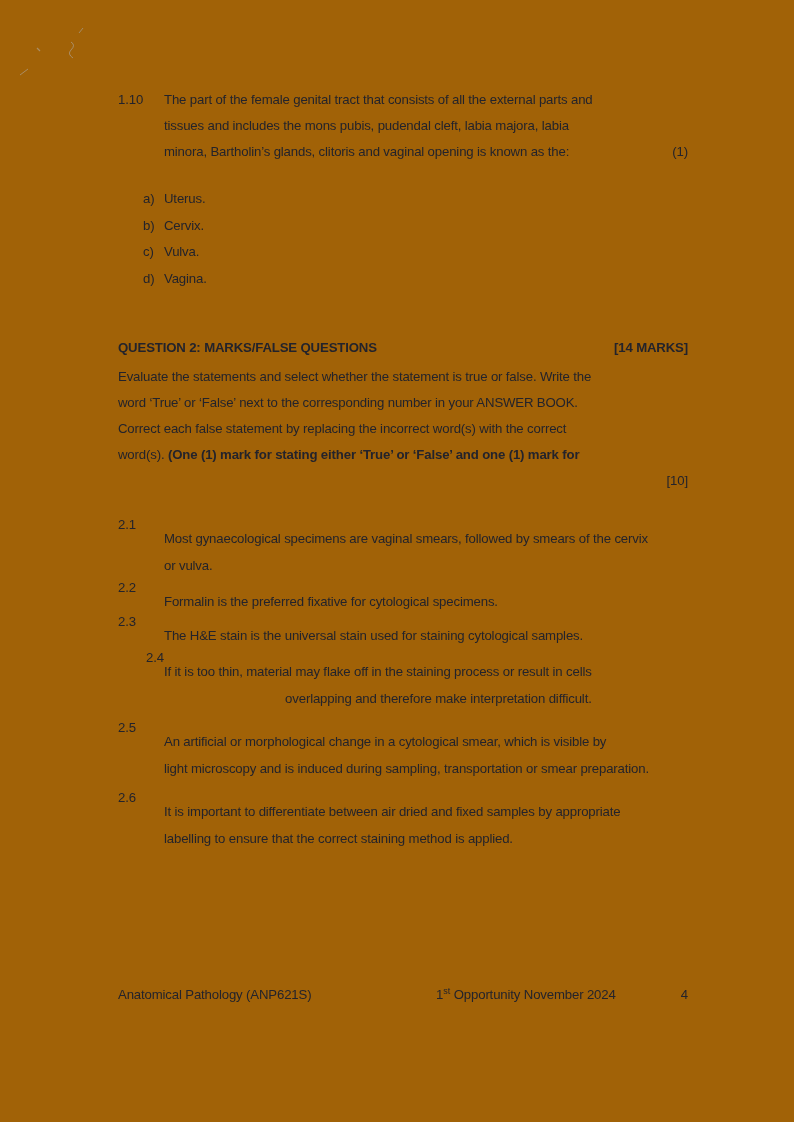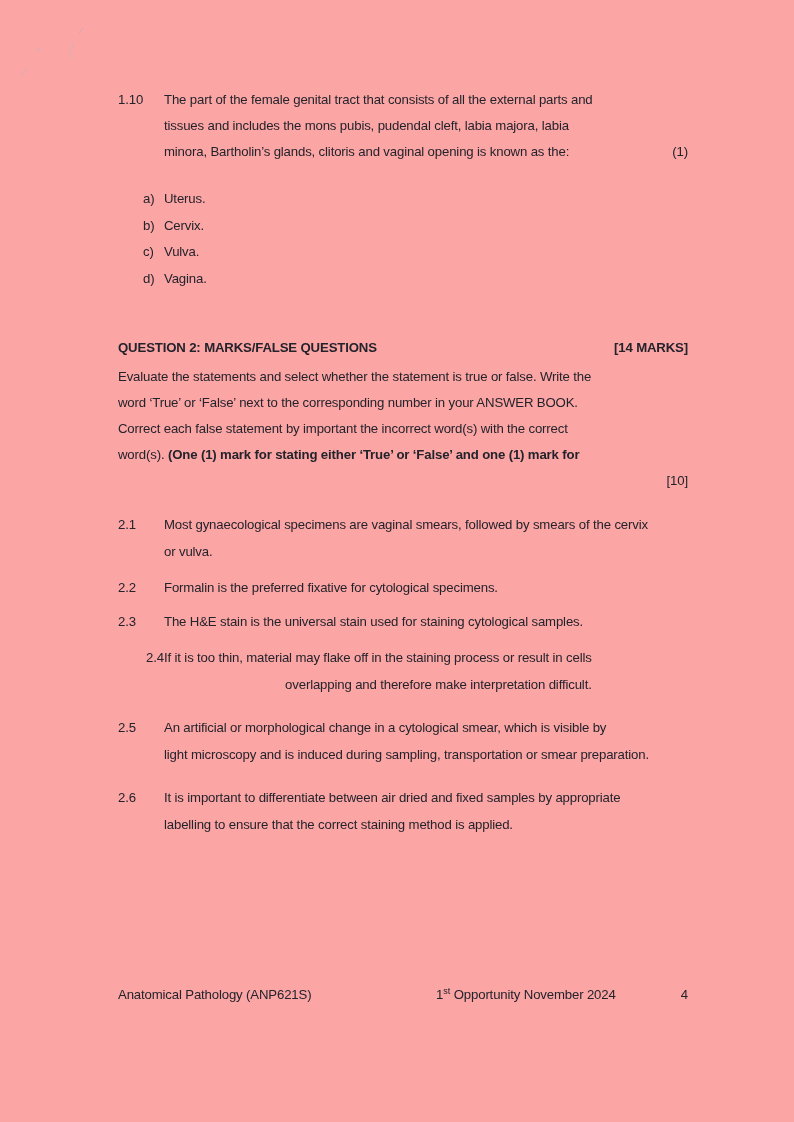--- a/index.html
+++ b/index.html
@@ -4,21 +4,21 @@
 <style>
   html, body {
     margin: 0;
     padding: 0;
     background: #ffffff;
   }
   .page {
     position: relative;
     width: 794px;
     height: 1122px;
-    background: #fca5a5;
+    background: #a16207;
     font-family: "Liberation Sans", sans-serif;
     font-size: 13.2px;
     letter-spacing: -0.15px;
     color: #23232b;
     overflow: hidden;
   }
   .abs { position: absolute; }
 
   
   .line { line-height: 26px; white-space: nowrap; }
@@ -48,21 +48,21 @@
     justify-content: space-between;
     font-weight: 700;
     line-height: 26px;
   }
 
   .bold { font-weight: 700; }
 
   
   .stmt { display: flex; }
   .stmt-num { width: 46px; flex: 0 0 46px; line-height: 26.5px; }
-  .stmt-lines { flex: 1; }
+  .stmt-lines { flex: 1; margin-top: 14px; }
   .stmt-lines .line { line-height: 26.5px; }
 
   
   .footer-left { left: 118px; top: 982px; line-height: 26px; }
   .footer-center { left: 412px; top: 982px; line-height: 26px; margin-left: 24px; }
   .footer-page { right: 106px; top: 982px; line-height: 26px; }
   sup.st { font-size: 9px; vertical-align: super; line-height: 0; letter-spacing: 0; }
 
   
   .artifacts { position: absolute; left: 0; top: 0; }
@@ -109,21 +109,21 @@
   </div>
 
   <div class="abs sec-heading" style="top:335px;">
     <span>QUESTION 2: MARKS/FALSE QUESTIONS</span>
     <span>[14 MARKS]</span>
   </div>
 
   <div class="abs" style="left:118px; top:364px; right:106px;">
     <div class="line"><span>Evaluate the statements and select whether the statement is true or false. Write the</span><span class="bold"></span></div>
     <div class="line"><span>word ‘True’ or ‘False’ next to the corresponding number in your ANSWER BOOK.</span><span class="bold"></span></div>
-    <div class="line"><span>Correct each false statement by important the incorrect word(s) with the correct</span><span class="bold"></span></div>
+    <div class="line"><span>Correct each false statement by replacing the incorrect word(s) with the correct</span><span class="bold"></span></div>
     <div class="line"><span>word(s). </span><span class="bold">(One (1) mark for stating either ‘True’ or ‘False’ and one (1) mark for</span></div>
   </div>
   <span class="abs mark-right" style="top:468px;">[10]</span>
 
   <div class="abs stmt" style="left:118px; top:512px;">
     <span class="stmt-num">2.1</span>
     <div class="stmt-lines">
       <div class="line">Most gynaecological specimens are vaginal smears, followed by smears of the cervix</div>
       <div class="line">or vulva.</div>
     </div>

